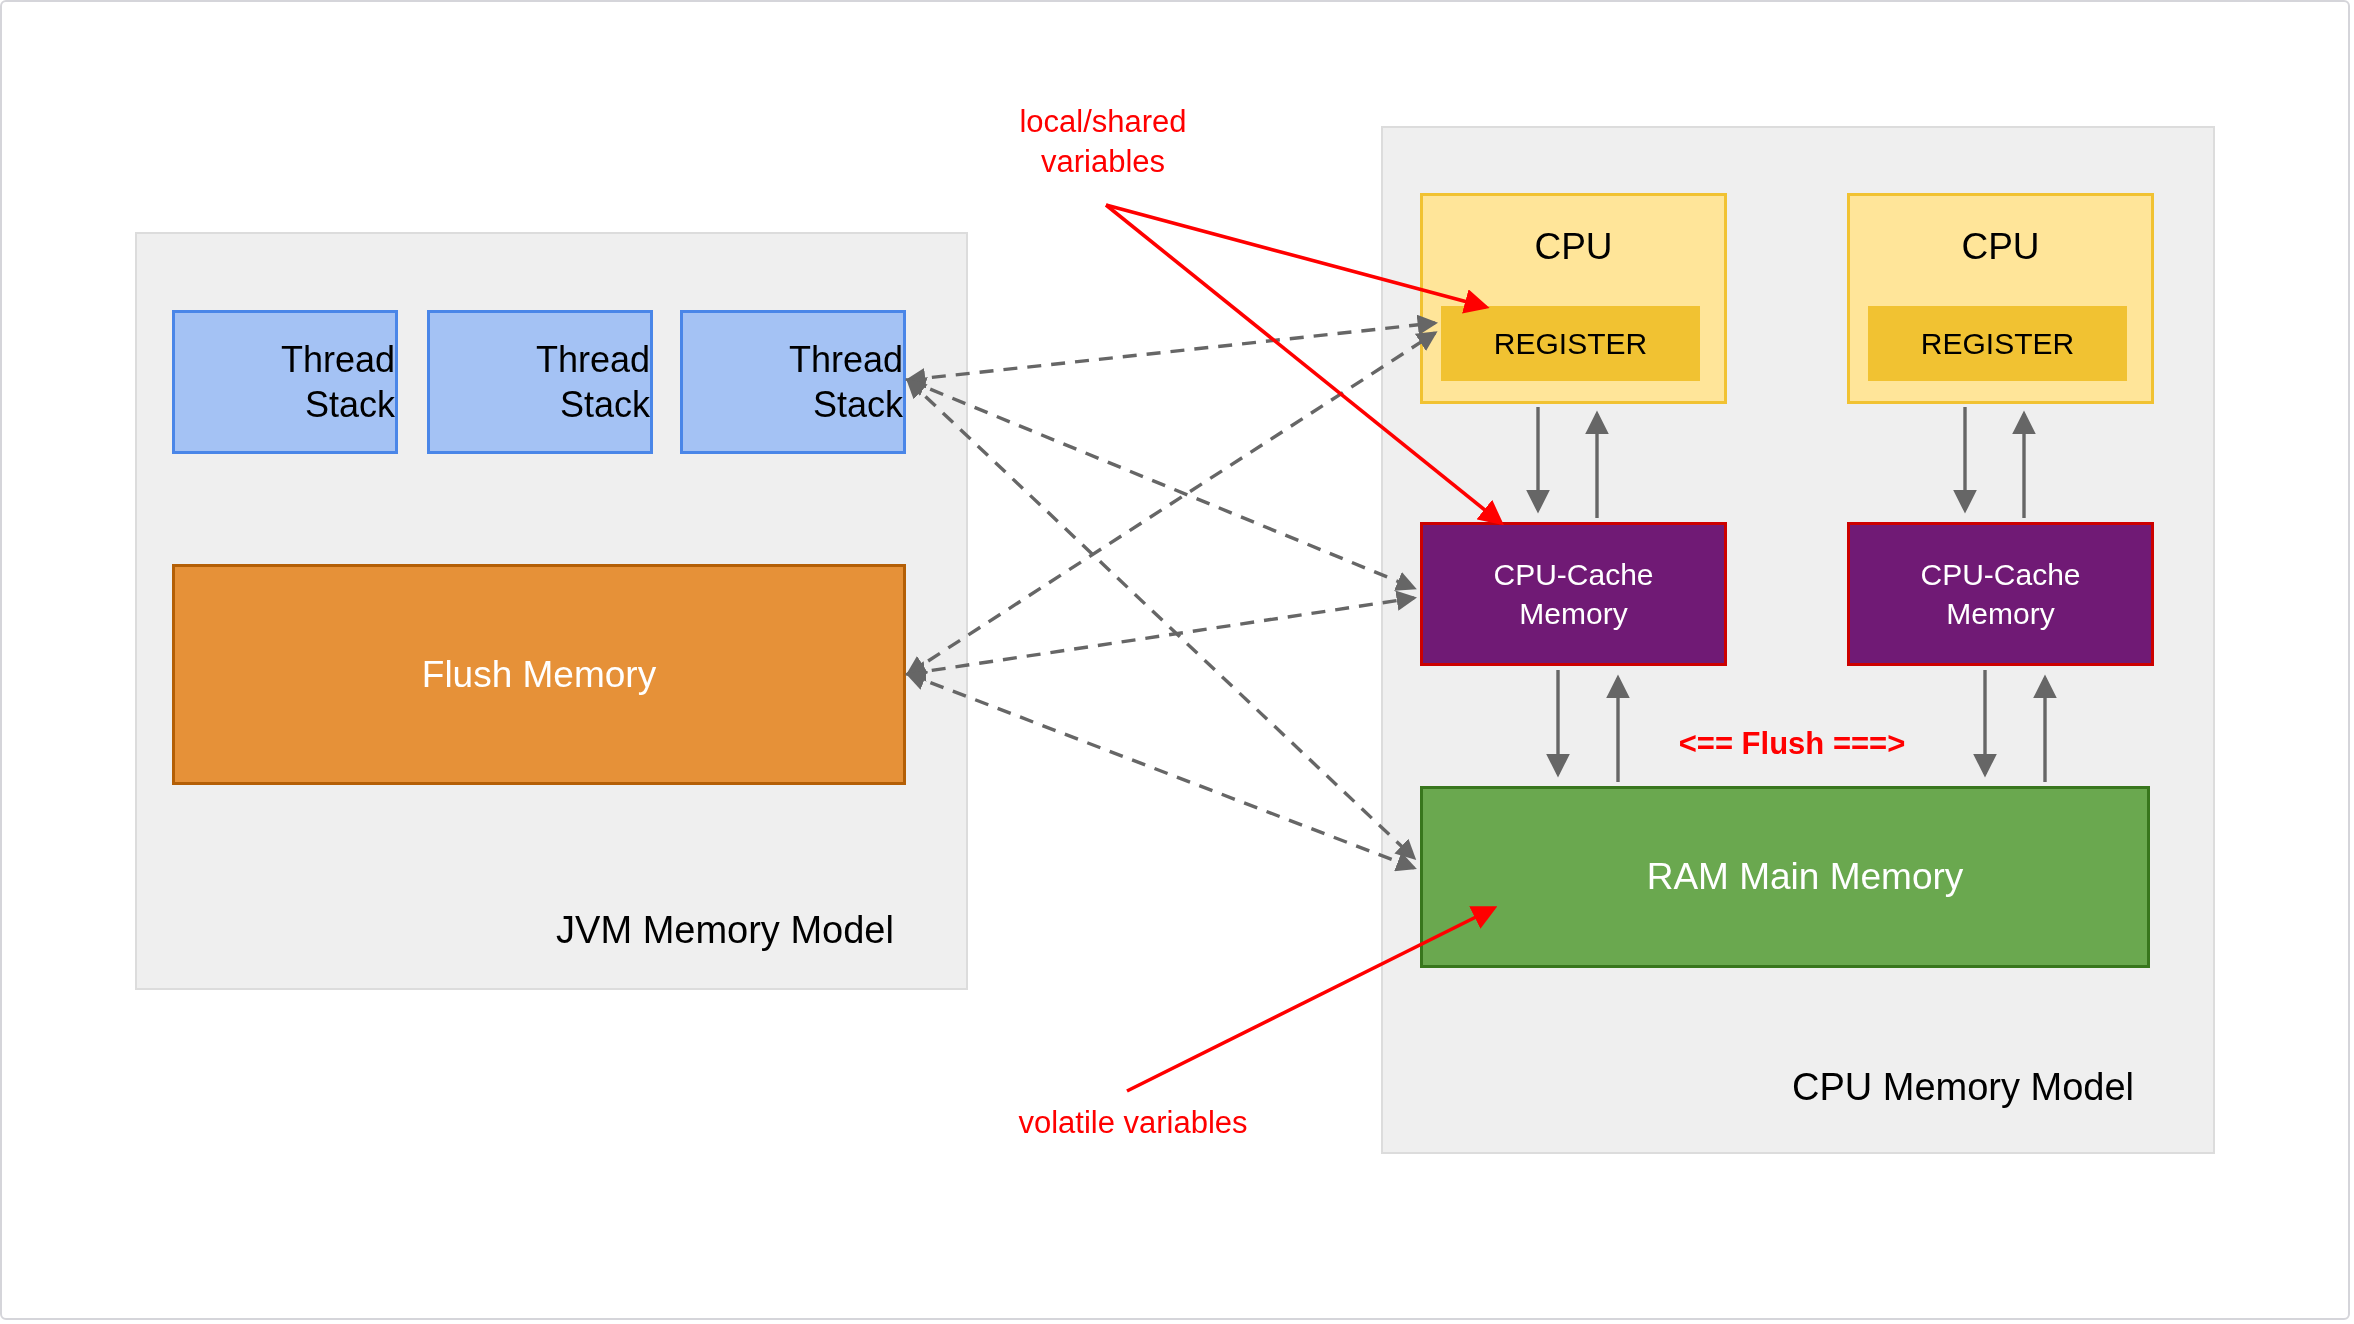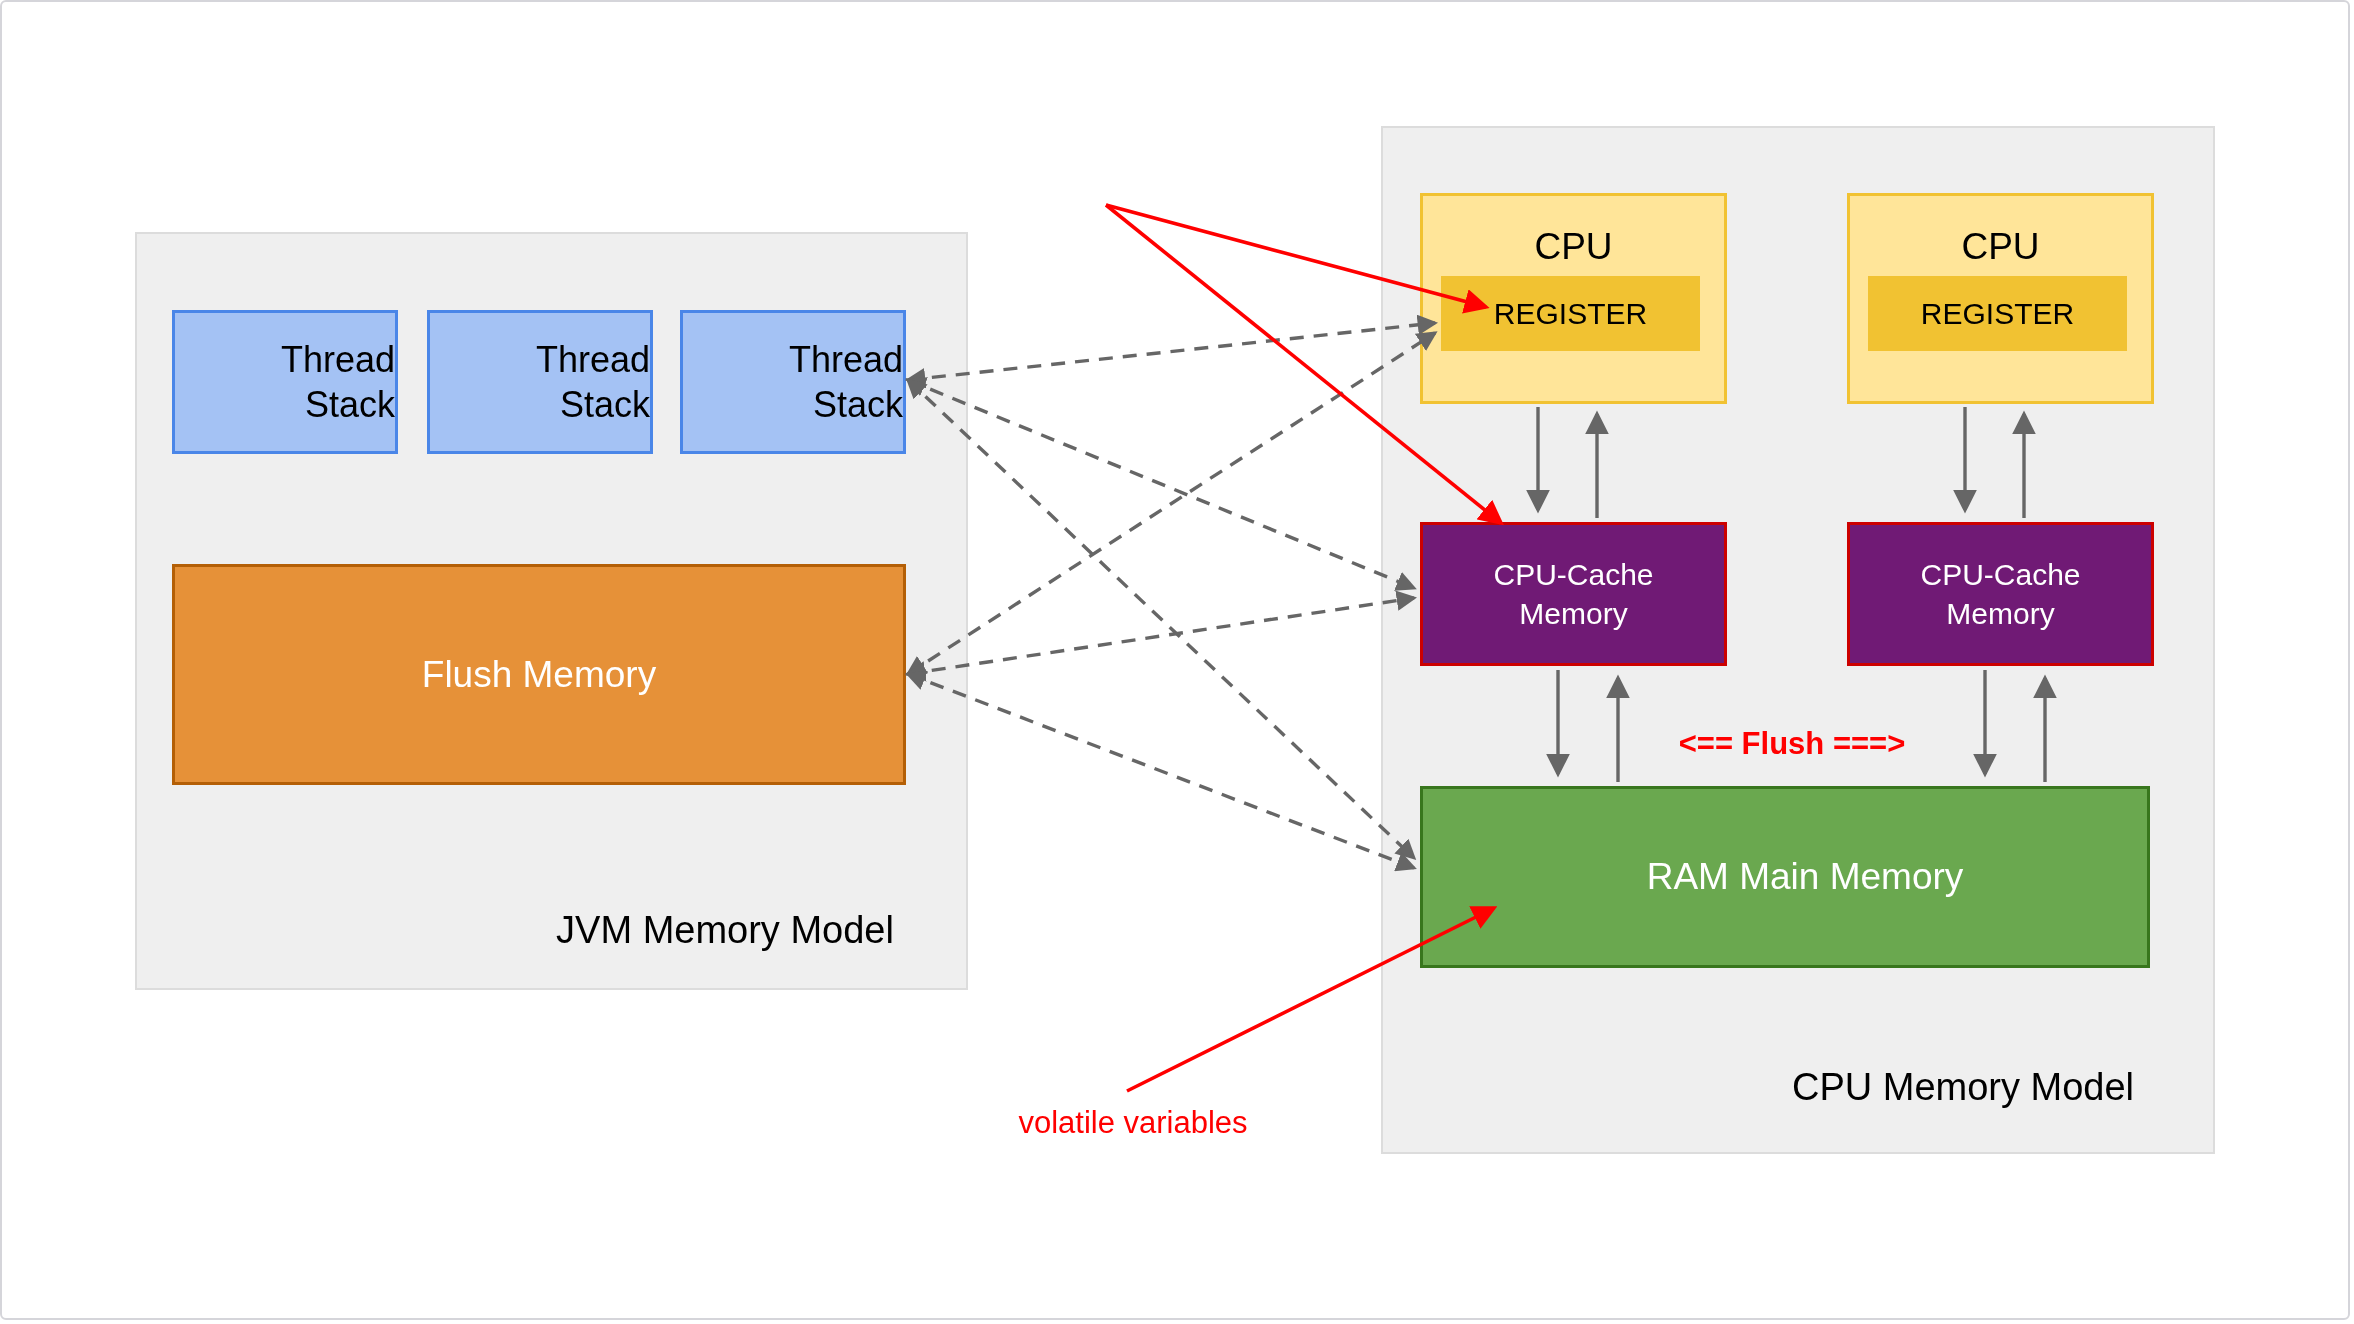--- a/index.html
+++ b/index.html
@@ -81,21 +81,21 @@
     font-size: 37px;
     display: flex;
     justify-content: center;
     align-items: flex-start;
     padding-top: 30px;
   }
   .cpu1 { left: 1418px; }
   .cpu2 { left: 1845px; }
 
   .register {
-    top: 274px;
+    top: 304px;
     width: 259px; height: 75px;
     background: #f1c232;
     color: #000000;
     font-size: 30px;
   }
   .reg1 { left: 1439px; }
   .reg2 { left: 1866px; }
 
   .cache {
     top: 520px;
@@ -227,16 +227,20 @@
       <line x1="2043" y1="780" x2="2043" y2="676" marker-end="url(#ah-gray)"></line>
     </g>
 
     <g stroke="#ff0000" stroke-width="3.6" fill="none">
       <line x1="1104" y1="203" x2="1484" y2="305" marker-end="url(#ah-red)"></line>
       <line x1="1104" y1="203" x2="1499" y2="521" marker-end="url(#ah-red)"></line>
       <line x1="1125" y1="1089" x2="1492" y2="906" marker-end="url(#ah-red)"></line>
     </g>
   </svg>
 
+  <div class="abs red-note note-local">
+    <div>local/shared</div>
+    <div>variables</div>
+  </div>
   <div class="abs red-note note-volatile">volatile variables</div>
   <div class="abs red-note note-flush">&lt;== Flush ===&gt;</div>
 
 </div>
 
 </body></html>

